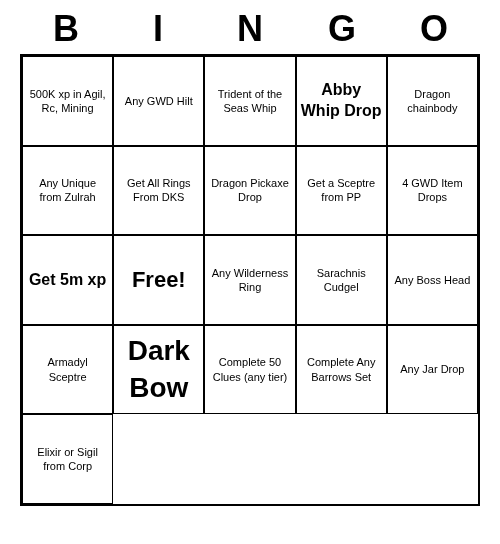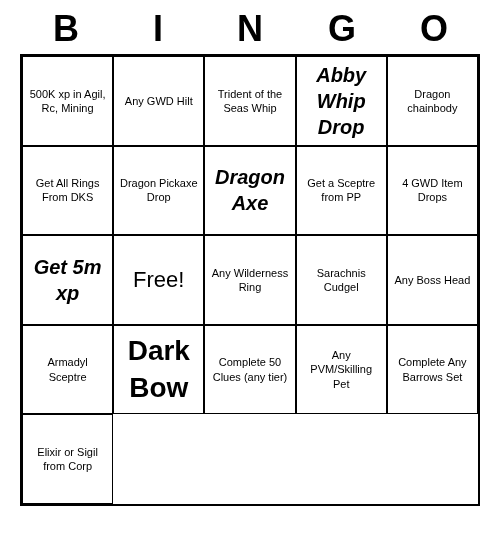--- a/index.html
+++ b/index.html
@@ -49,60 +49,59 @@
       justify-content: center;
       text-align: center;
       padding: 4px;
       font-size: 11px;
       line-height: 1.3;
       cursor: pointer;
     }
 
     .cell.free {
       font-size: 22px;
-      font-weight: normal;
+      font-weight: bold;
     }
 
     .cell.large-text {
       font-size: 28px;
       font-weight: bold;
     }
 
     .cell.medium-large {
-      font-size: 20px;
+      font-size: 16px;
       font-weight: bold;
-      font-style: italic;
     }
   </style>
 </head>
 <body>
 
 <div class="bingo-title">
 <span>B</span>
     <span>I</span>
     <span>N</span>
     <span>G</span>
     <span>O</span>
   </div>
 
 <div class="bingo-grid">
 <div class="cell">500K xp in Agil, Rc, Mining</div>
     <div class="cell">Any GWD Hilt</div>
     <div class="cell">Trident of the Seas Whip</div>
     <div class="cell medium-large">Abby Whip Drop</div>
     <div class="cell">Dragon chainbody</div>
+    <div class="cell">Any Unique from Zulrah</div>
     <div class="cell">Get All Rings From DKS</div>
     <div class="cell">Dragon Pickaxe Drop</div>
-    <div class="cell medium-large">Dragon Axe</div>
     <div class="cell">Get a Sceptre from PP</div>
     <div class="cell">4 GWD Item Drops</div>
     <div class="cell medium-large">Get 5m xp</div>
     <div class="cell free">Free!</div>
     <div class="cell">Any Wilderness Ring</div>
     <div class="cell">Sarachnis Cudgel</div>
     <div class="cell">Any Boss Head</div>
     <div class="cell">Armadyl Sceptre</div>
     <div class="cell large-text">Dark Bow</div>
     <div class="cell">Complete 50 Clues (any tier)</div>
-    <div class="cell">Any PVM/Skilling Pet</div>
     <div class="cell">Complete Any Barrows Set</div>
+    <div class="cell">Any Jar Drop</div>
     <div class="cell">Elixir or Sigil from Corp</div>
   </div>
 
 </body></html>

